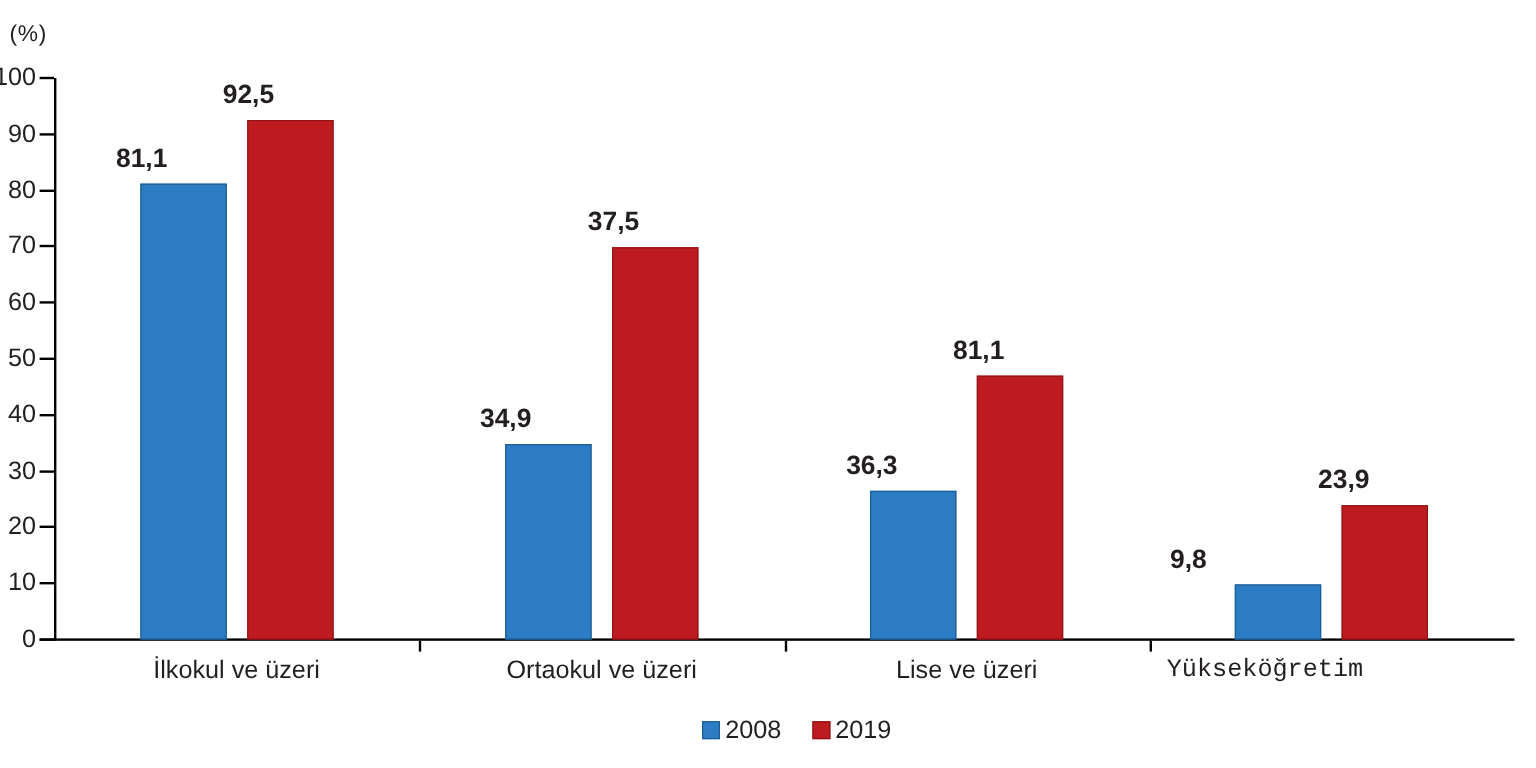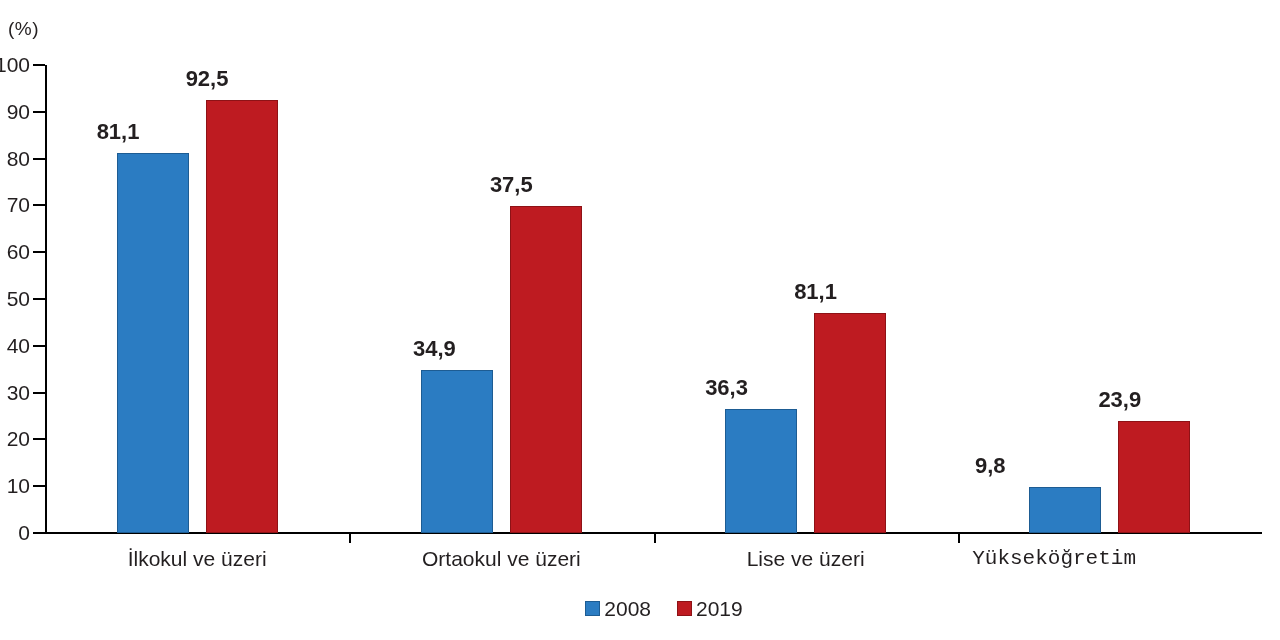--- a/index.html
+++ b/index.html
@@ -178,21 +178,21 @@
       <div class="x-tick" style="left: 349.25px;"></div>
       <div class="x-tick" style="left: 653.5px;"></div>
       <div class="x-tick" style="left: 957.75px;"></div>
     </div>
   <div id="bars-layer">
       <div class="bar series-2008" style="left: 116.625px; top: 153.452px; width: 72px; height: 379.548px;"></div>
       <div class="bar-value" style="left: 96.625px; width: 112px; top: 121.452px;">81,1</div>
       <div class="bar series-2022" style="left: 205.625px; top: 100.1px; width: 72px; height: 432.9px;"></div>
       <div class="bar-value" style="left: 185.625px; width: 112px; top: 68.1px;">92,5</div>
       <div class="bar series-2008" style="left: 420.875px; top: 369.668px; width: 72px; height: 163.332px;"></div>
-      <div class="bar-value" style="left: 413px; width: 112px; top: 337.668px;">34,9</div>
+      <div class="bar-value" style="left: 400px; width: 112px; top: 337.668px;">34,9</div>
       <div class="bar series-2022" style="left: 509.875px; top: 206.336px; width: 72px; height: 326.664px;"></div>
       <div class="bar-value" style="left: 489.875px; width: 112px; top: 174.336px;">37,5</div>
       <div class="bar series-2008" style="left: 725.125px; top: 408.98px; width: 72px; height: 124.02px;"></div>
       <div class="bar-value" style="left: 705.125px; width: 112px; top: 376.98px;">36,3</div>
       <div class="bar series-2022" style="left: 814.125px; top: 312.572px; width: 72px; height: 220.428px;"></div>
       <div class="bar-value" style="left: 794.125px; width: 112px; top: 280.572px;">81,1</div>
       <div class="bar series-2008" style="left: 1029.38px; top: 487.136px; width: 72px; height: 45.864px;"></div>
       <div class="bar-value" style="left: 975px; width: 112px; top: 455.136px;">9,8</div>
       <div class="bar series-2022" style="left: 1118.38px; top: 421.148px; width: 72px; height: 111.852px;"></div>
       <div class="bar-value" style="left: 1098.38px; width: 112px; top: 389.148px;">23,9</div>

